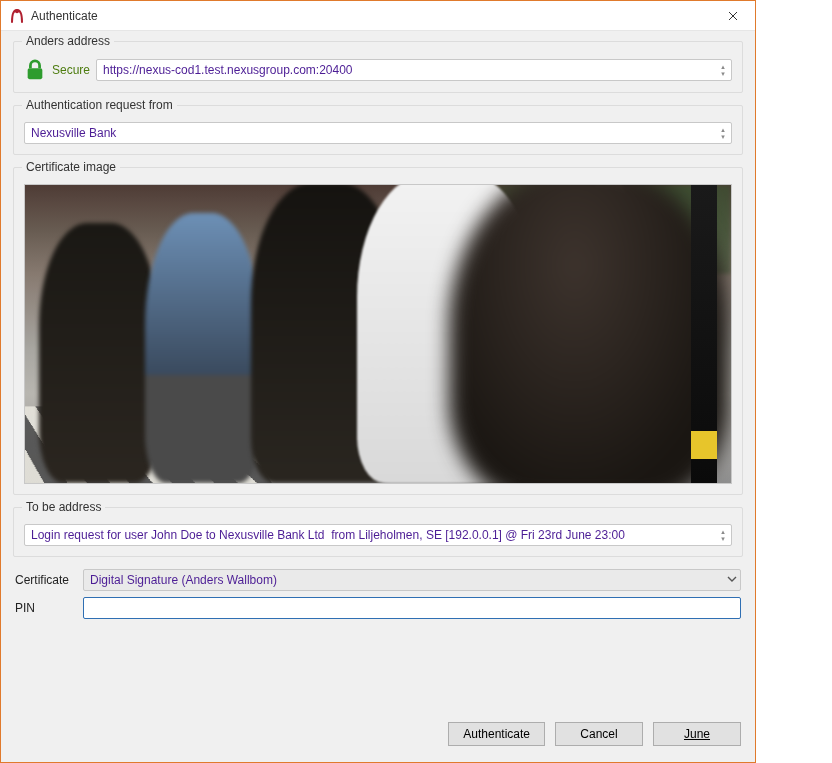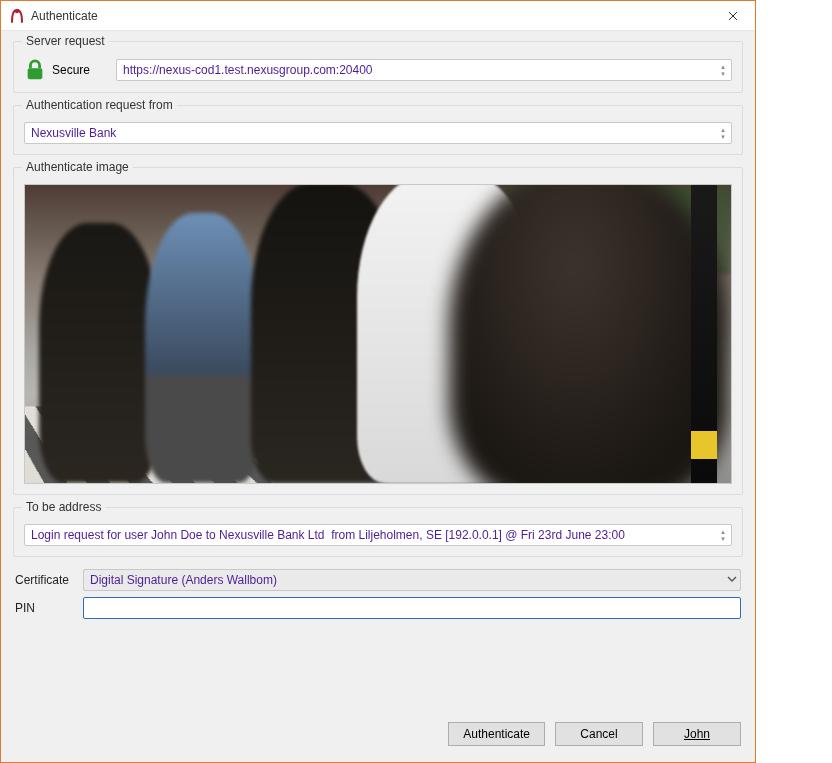--- a/index.html
+++ b/index.html
@@ -79,23 +79,23 @@
     display: flex;
     align-items: center;
     gap: 6px;
     margin-top: 6px;
   }
   .lock-icon {
     width: 22px; height: 24px;
     color: #2e9c2e;
   }
   .secure-label {
-    color: #000000;
-    font-size: 12px;
-    margin-right: 20px;
+    color: #4d7c0f;
+    font-size: 12px;
+    margin-right: 0;
   }
   .url-field {
     flex: 1;
     position: relative;
   }
   .textbox {
     width: 100%;
     border: 1px solid #c8c8c8;
     background: #fff;
     height: 22px;
@@ -241,21 +241,21 @@
     <div class="close" title="Close">
       <svg width="10" height="10" viewBox="0 0 10 10">
           <path d="M1 1 L9 9 M9 1 L1 9" stroke-width="1"></path>
         </svg>
     </div>
   </div>
 
   <div class="content">
 
     <div class="group">
-      <span class="legend">Server request</span>
+      <span class="legend">Anders address</span>
       <div class="server-row">
         <span class="lock-icon">
           <svg viewBox="0 0 24 24" width="22" height="24" fill="#2e9c2e">
             <rect x="4" y="10" width="16" height="12" rx="2"></rect>
             <path d="M7 10 V7 a5 5 0 0 1 10 0 V10" fill="none" stroke="#2e9c2e" stroke-width="3"></path>
           </svg>
         </span>
         <span class="secure-label">Secure</span>
         <div class="url-field">
           <input type="text" class="textbox" readonly="" value="https://nexus-cod1.test.nexusgroup.com:20400" style="">
@@ -266,21 +266,21 @@
 
     <div class="group auth-from">
       <span class="legend">Authentication request from</span>
       <div class="textbox-wrap">
         <input type="text" class="textbox" readonly="" value="Nexusville Bank" style="">
         <div class="spin-arrows">▴<br>▾</div>
       </div>
     </div>
 
     <div class="group verify-group">
-      <span class="legend">Authenticate image</span>
+      <span class="legend">Certificate image</span>
       <div class="verify-img">
         <div class="scene"></div>
         <div class="trees"></div>
         <div class="crosswalk"></div>
         <div class="blob b1"></div>
         <div class="blob b2"></div>
         <div class="blob b3"></div>
         <div class="blob b4"></div>
         <div class="blob b6"></div>
         <div class="b6h"></div>
@@ -308,17 +308,17 @@
         </span>
       </div>
 
       <label>PIN</label>
       <input type="password" class="textbox pin-input" value="" style="">
     </div>
 
     <div class="buttons">
       <button class="btn">Authenticate</button>
       <button class="btn">Cancel</button>
-      <button class="btn"><span class="ul">John</span></button>
+      <button class="btn"><span class="ul">June</span></button>
     </div>
 
   </div>
 </div>
 
 </body></html>

